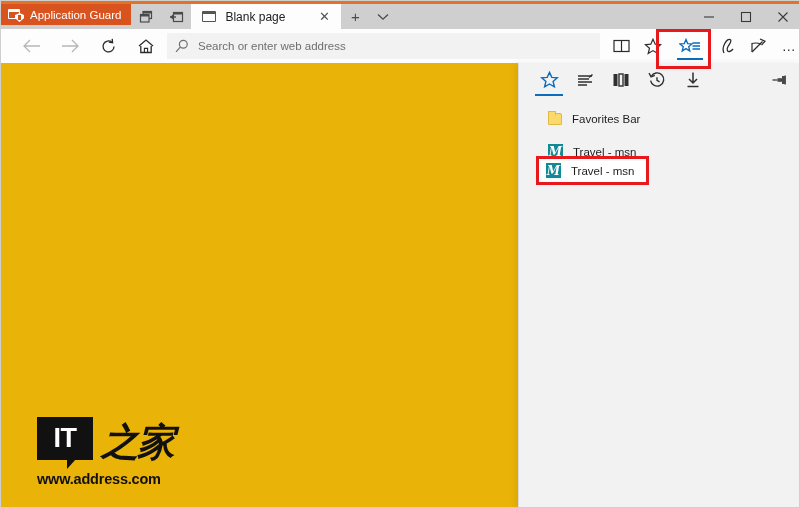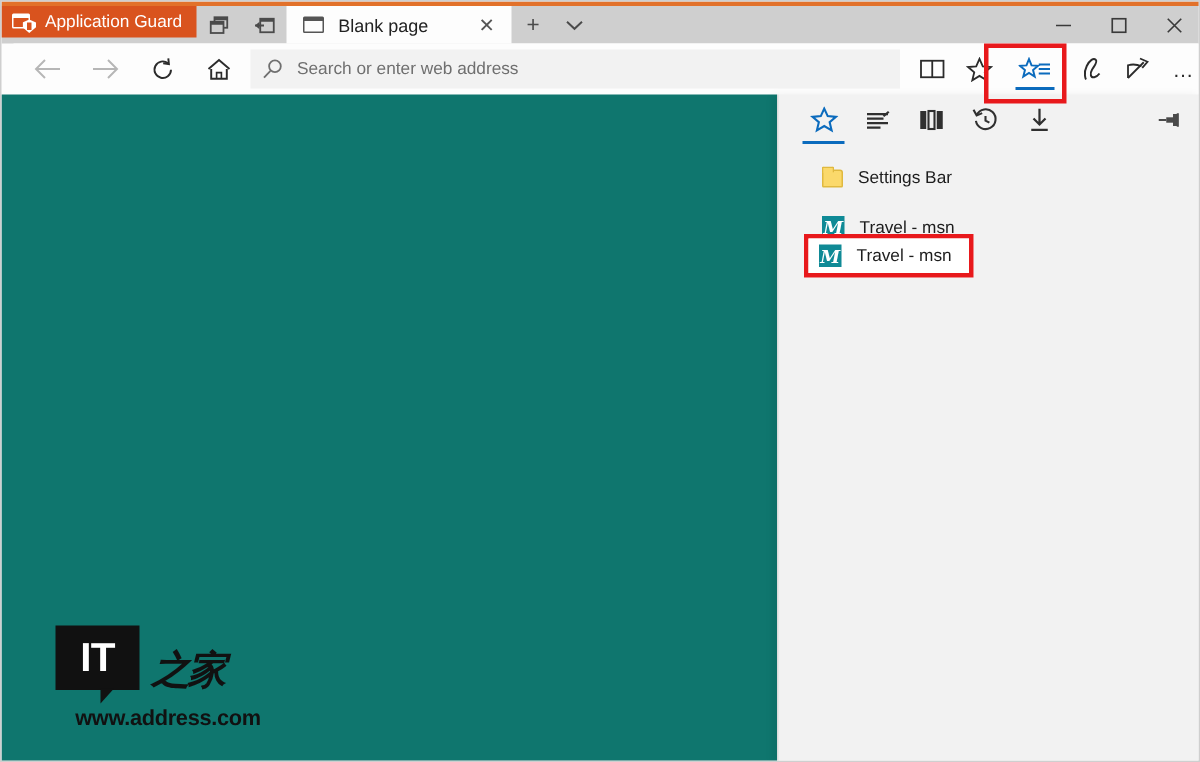--- a/index.html
+++ b/index.html
@@ -134,22 +134,21 @@
   .hub-btn .underline {
     position: absolute; left: 9px; right: 9px; bottom: 3px;
     height: 2.5px; background: #0b6bbd;
   }
   .dots { letter-spacing: 1.6px; font-size: 14px; color: #2b2b2b; }
 
   
   .content {
     position: absolute; left: 0; top: 62px;
     width: 517px; height: 446px;
-    background: #0f766e;
-    text-align: center;
+    background: #eab308;
   }
   .watermark {
     position: absolute; left: 36px; bottom: 22px;
     width: 150px;
   }
   .wm-row { display: flex; align-items: flex-end; gap: 8px; }
   .wm-it {
     position: relative;
     width: 56px; height: 43px;
     background: #111;
@@ -163,21 +162,21 @@
   }
   .wm-it::after {
     content: ""; position: absolute;
     left: 30px; bottom: -9px;
     width: 0; height: 0;
     border-left: 9px solid #111;
     border-bottom: 10px solid transparent;
   }
   .wm-cn {
     font-family: "DejaVu Serif", serif;
-    font-size: 26px; font-weight: bold; color: #111;
+    font-size: 38px; font-weight: bold; color: #111;
     line-height: 0.95;
     font-style: italic;
     letter-spacing: -2px;
   }
   .wm-url {
     margin-top: 11px;
     font-size: 14.5px; font-weight: bold; color: #111;
     letter-spacing: -0.2px;
   }
 
@@ -494,21 +493,21 @@
           <path d="M14.2 2.5 V11.5" stroke="#4a4a4a" stroke-width="1.4"></path>
         </svg>
       </div>
     </div>
 
 
     <div class="favlist">
 
       <div class="favrow">
         <span class="folder-icon"></span>
-        <span>Settings Bar</span>
+        <span>Favorites Bar</span>
       </div>
 
       <div class="fav-item-row">
         <span class="msn-favicon">
             <span>M</span>
           </span>
         <span>Travel - msn</span>
       </div>
     </div>
   </div>

